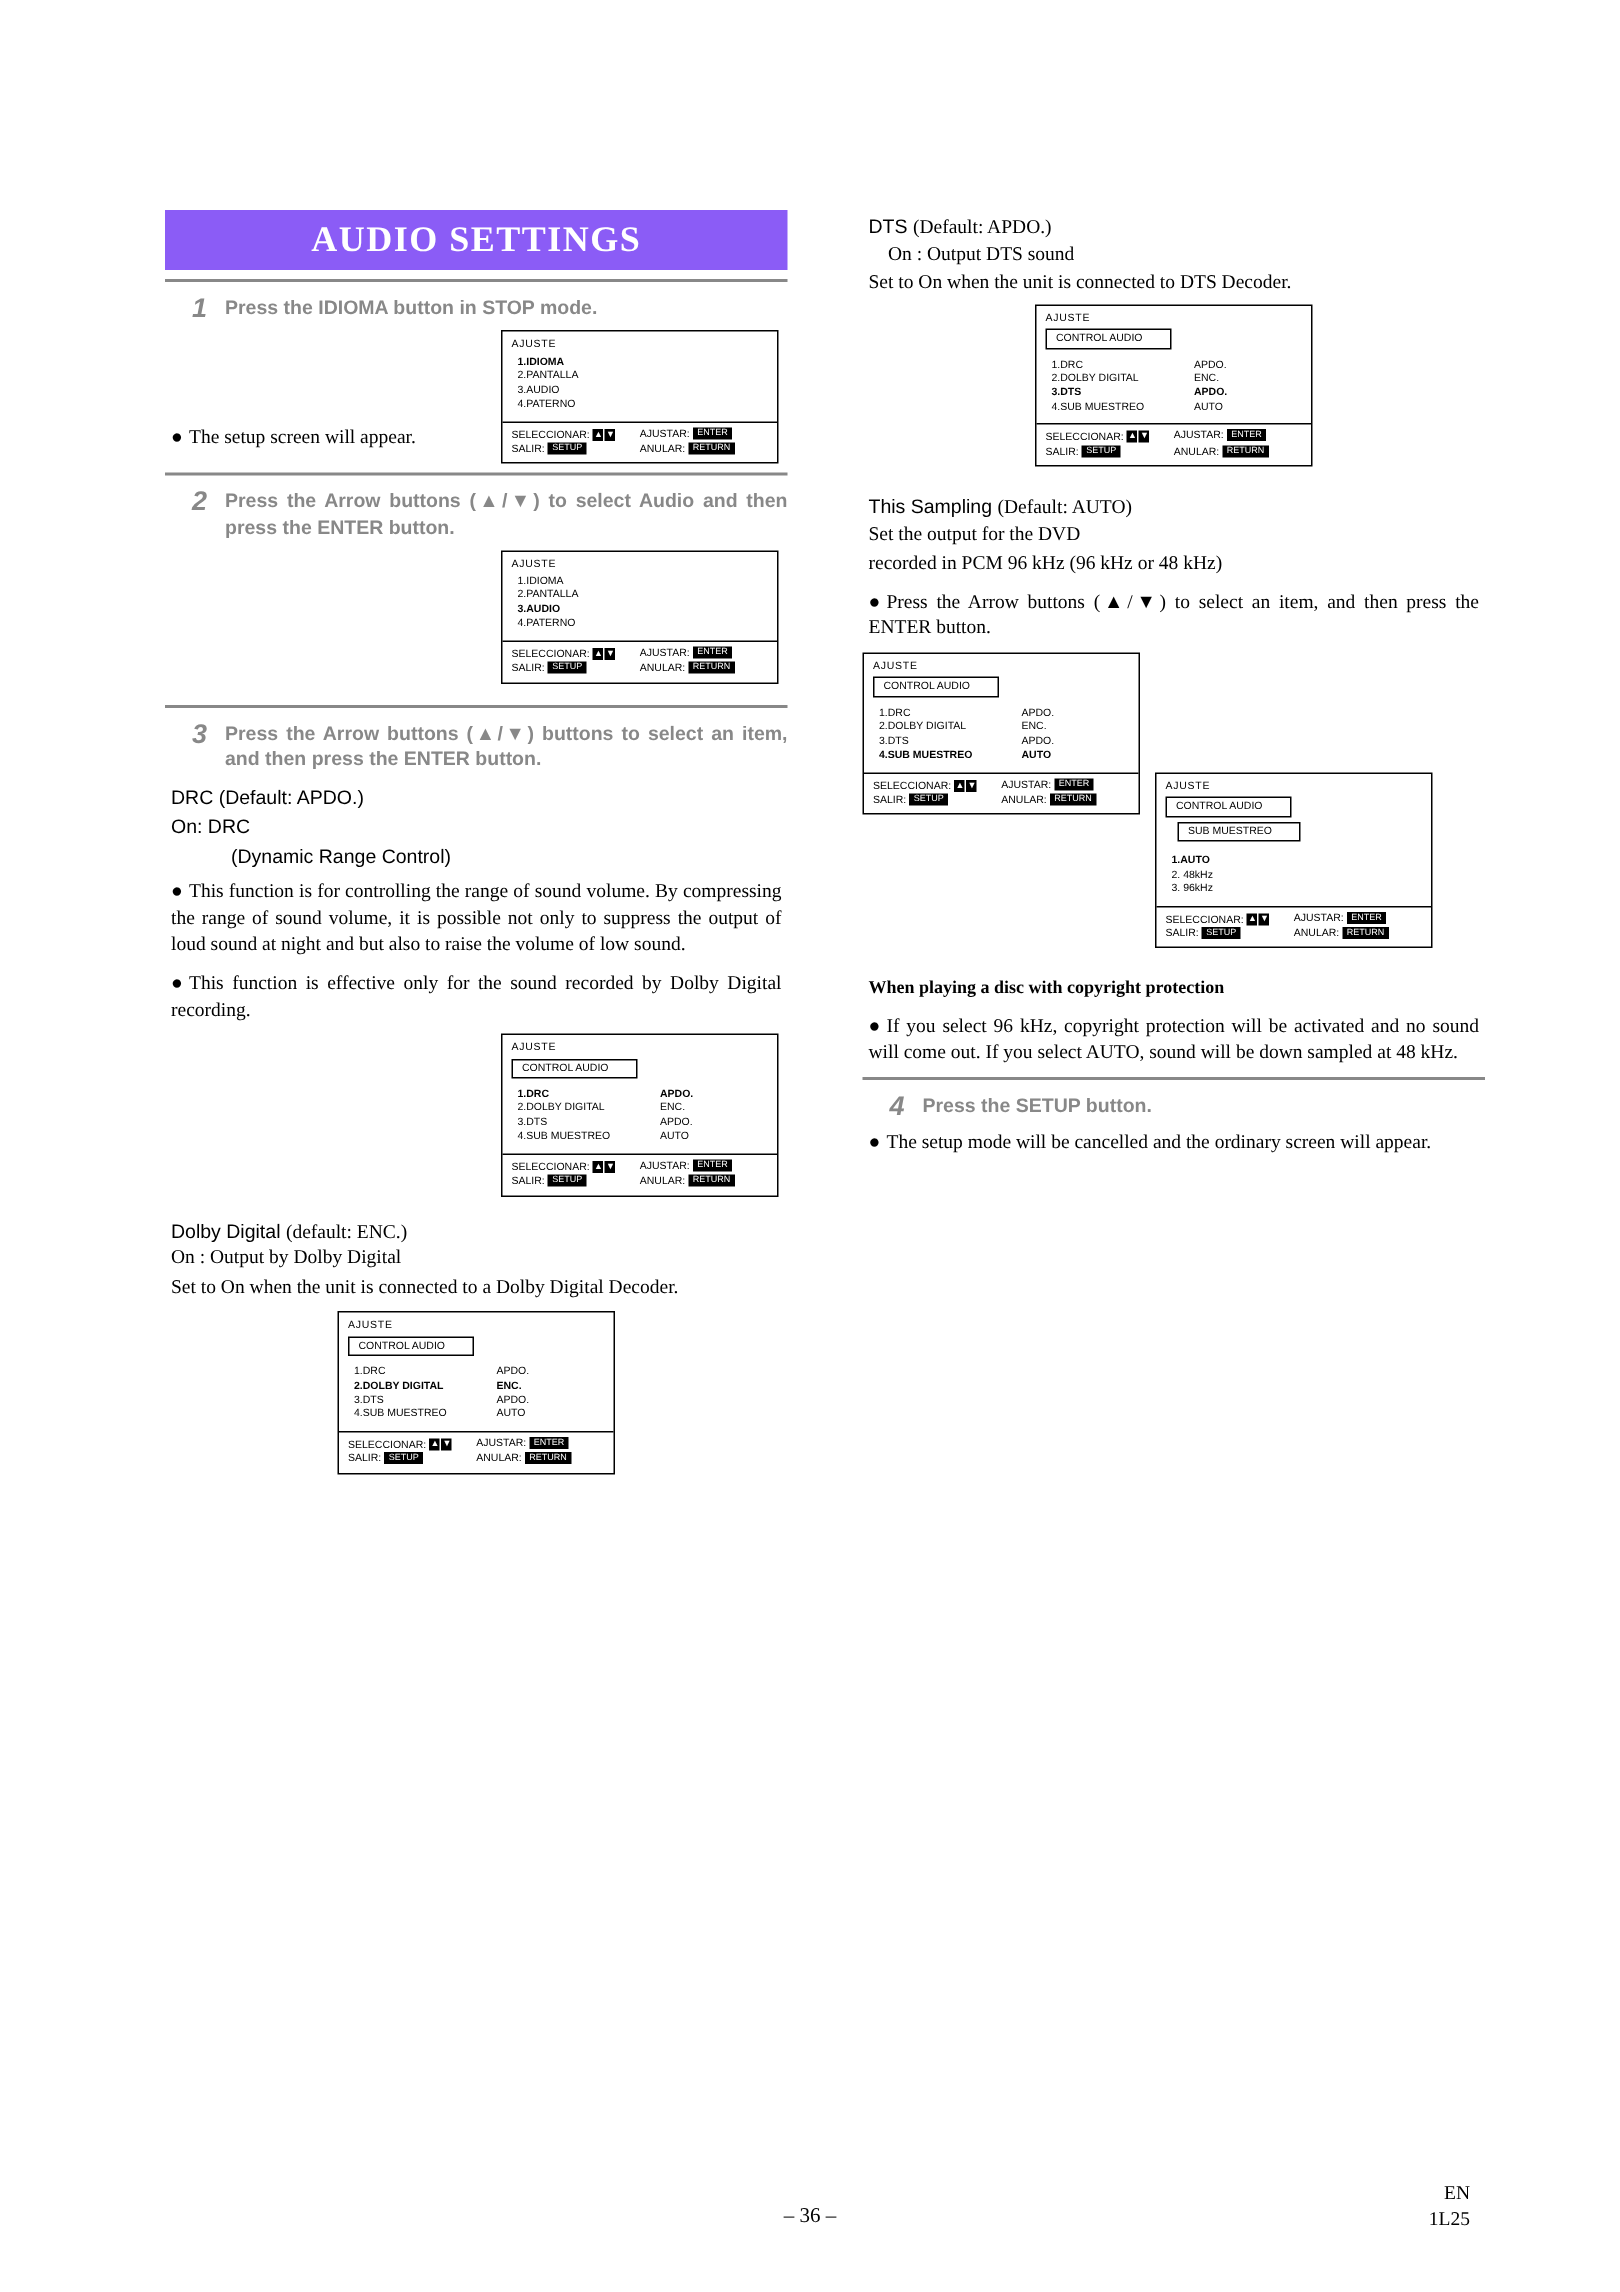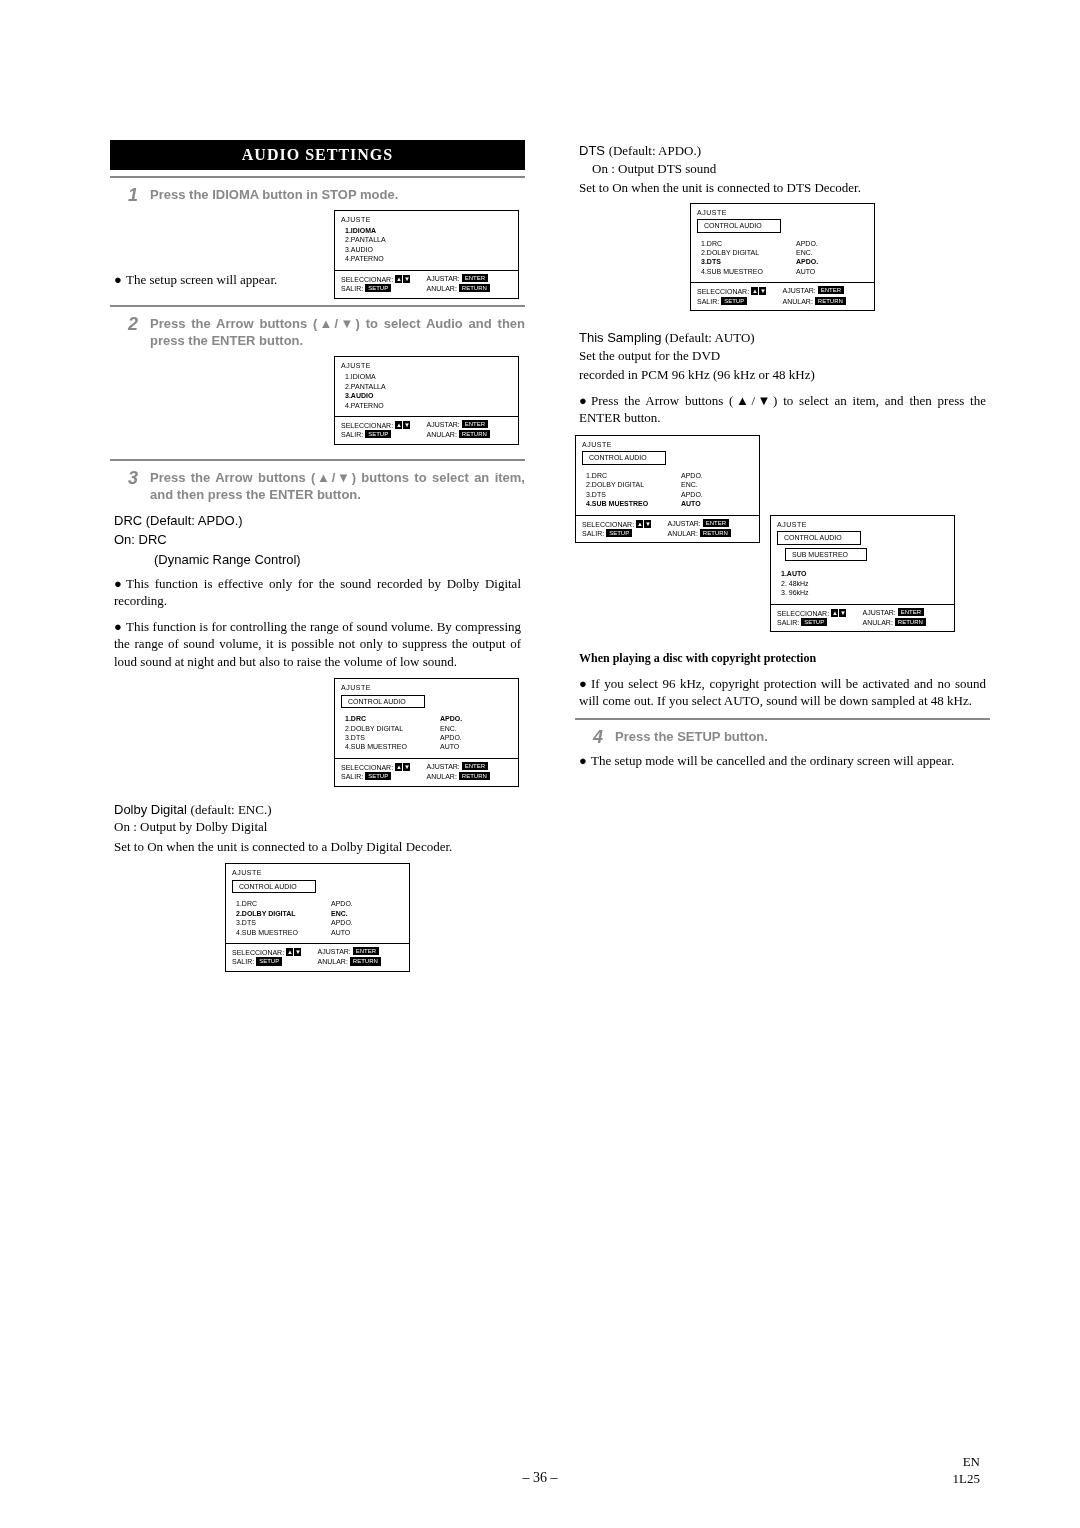--- a/index.html
+++ b/index.html
@@ -20,23 +20,23 @@
     box-sizing: border-box;
   }
   .cols {
     display: flex;
     gap: 50px;
   }
   .col {
     width: 50%;
   }
   .title-band {
-    background: #000000;
+    background: #8b5cf6;
     color: #fff;
-    font-size: 16px;
+    font-size: 24px;
     letter-spacing: 1px;
     text-align: center;
     padding: 4px 0;
     font-family: "Times New Roman", serif;
     font-weight: bold;
     margin-bottom: 4px;
   }
   .dvd-row {
     text-align: right;
     margin-bottom: 8px;
@@ -277,22 +277,22 @@
 
       <div class="step-line">
         <span class="step-num">3</span>
         <span class="step-text" style="text-align:justify">Press the Arrow buttons (▲/▼) buttons to select an item, and then press the ENTER button.</span>
       </div>
 
       <div class="sub-head" style="margin:8px 4px 2px 4px">DRC (Default: APDO.)</div>
       <div class="sub-head" style="margin:0 4px 2px 4px">On: DRC</div>
       <div class="sub-head" style="margin:0 4px 6px 44px">(Dynamic Range Control)</div>
 
+      <div class="just"><span class="bullet">●</span><span>This function is for controlling the range of sound volume. By compressing the range of sound volume, it is possible not only to suppress the output of loud sound at night and but also to raise the volume of low sound.</span></div>
       <div class="just"><span class="bullet">●</span><span>This function is effective only for the sound recorded by Dolby Digital recording.</span></div>
-      <div class="just"><span class="bullet">●</span><span>This function is for controlling the range of sound volume. By compressing the range of sound volume, it is possible not only to suppress the output of loud sound at night and but also to raise the volume of low sound.</span></div>
 
       <div class="osd-wrap">
         <div class="osd">
           <div class="osd-top">
             <div class="osd-title">AJUSTE</div>
             <div class="osd-sub">CONTROL AUDIO</div>
             <div class="osd-rows">
               <div class="osd-row">
                   <span class="l bold">1.DRC</span>
                   <span class="r bold">APDO.</span>

